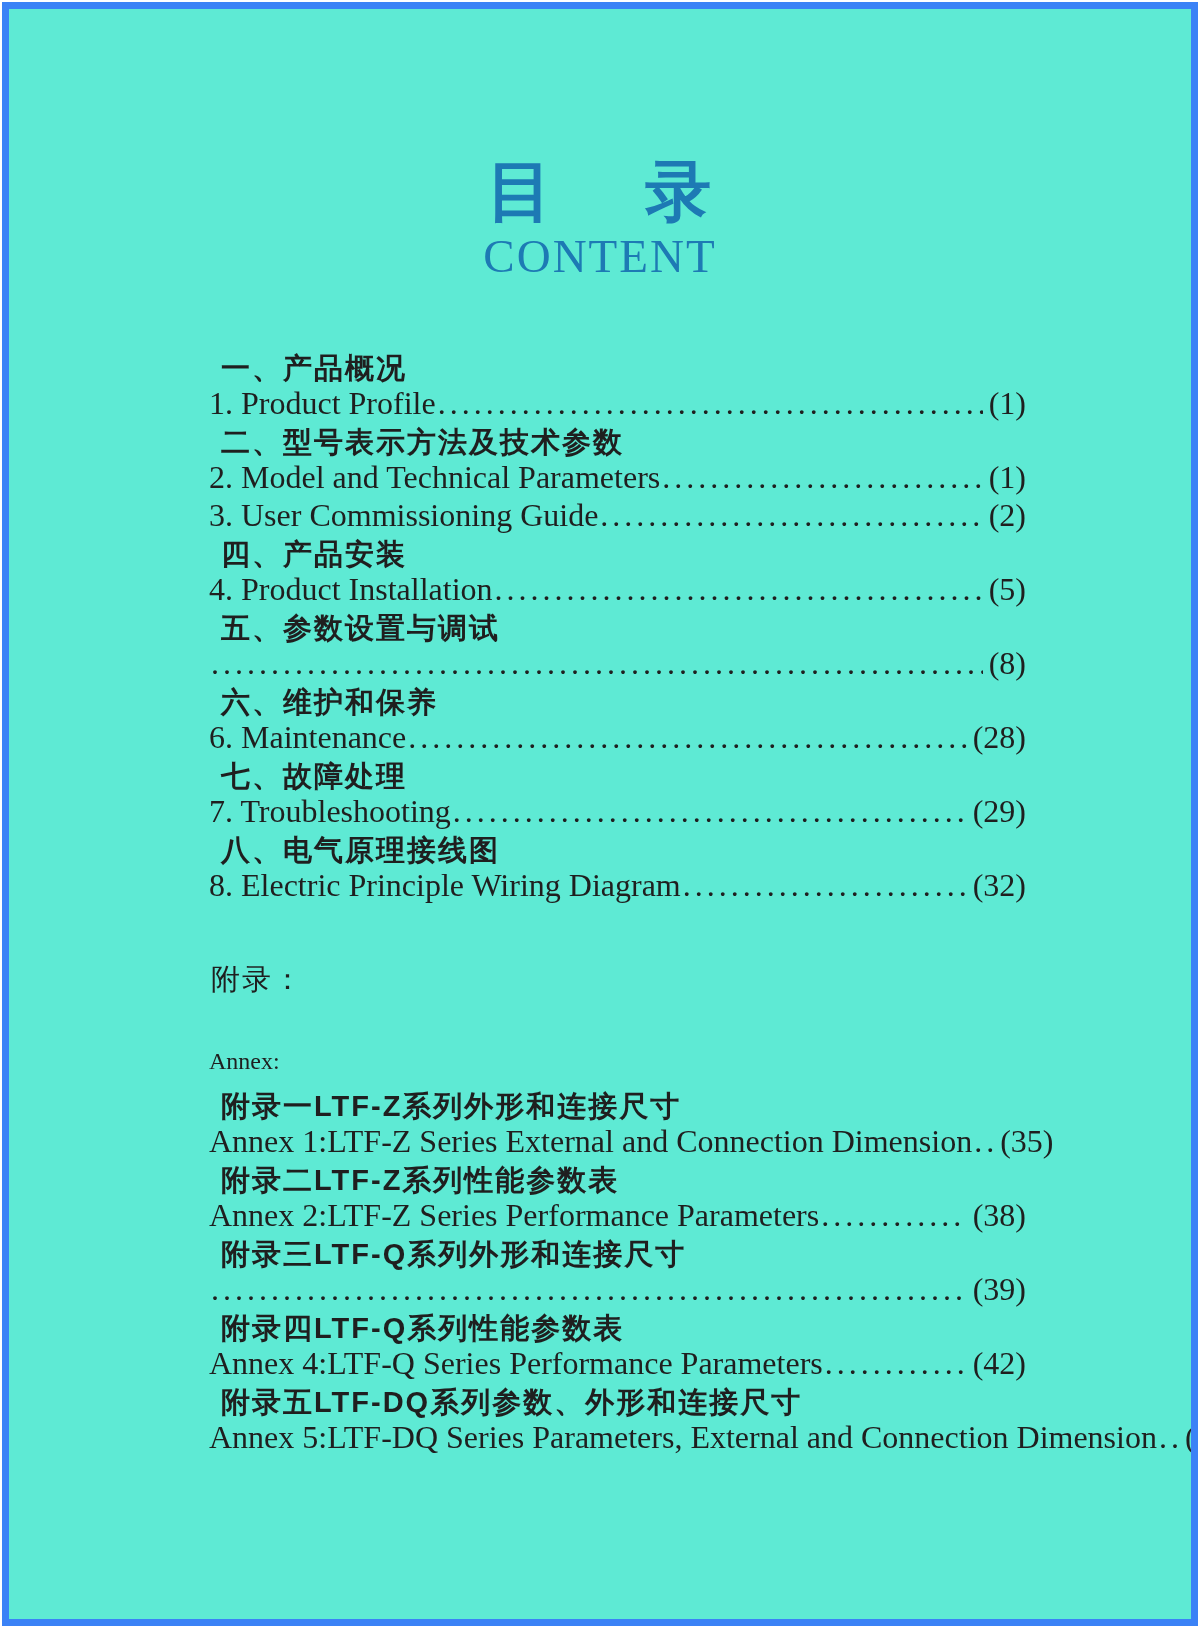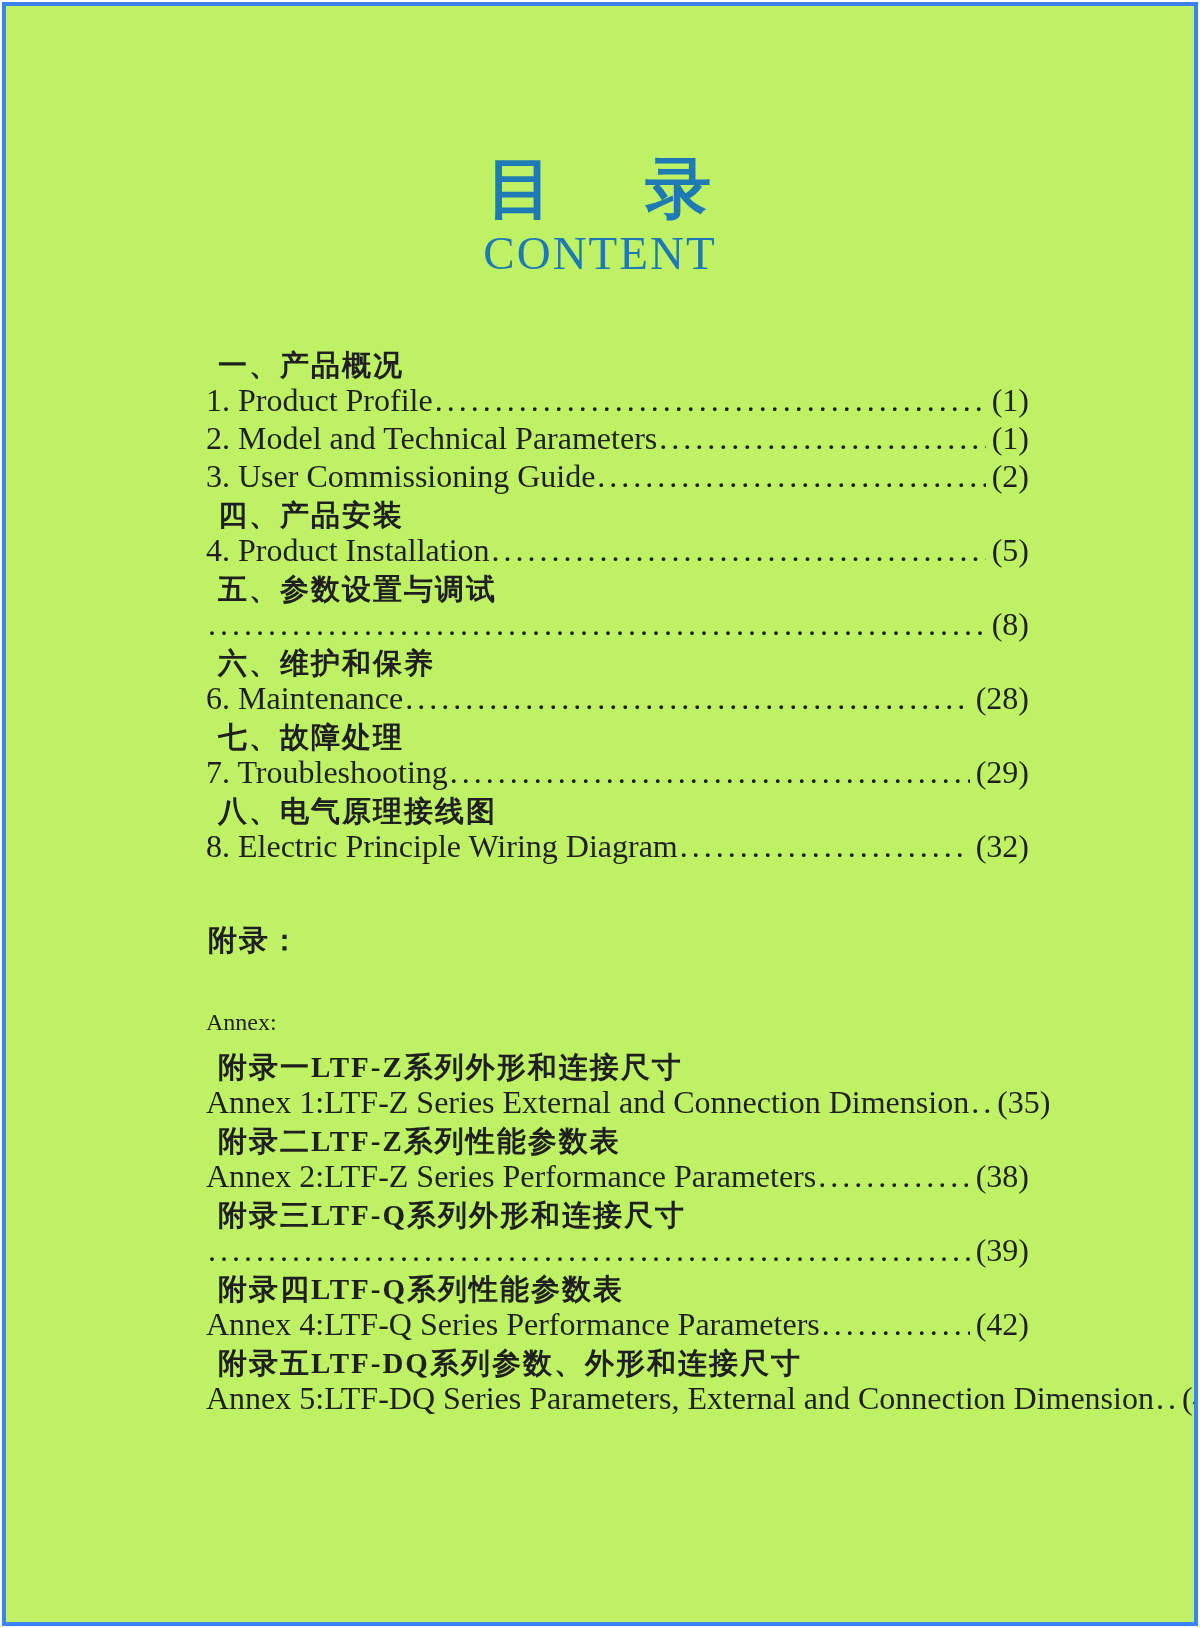--- a/index.html
+++ b/index.html
@@ -4,22 +4,22 @@
 <style>
   :root { --accent: #1d7ab4; --ink: #1f1f1f; }
   html, body { margin: 0; padding: 0; background: #ffffff; }
   body {
     width: 1200px; height: 1628px; position: relative;
     font-family: "Liberation Serif", "DejaVu Serif", serif;
     color: var(--ink);
   }
   .sheet {
     position: absolute; inset: 2px;
-    border: 4px solid #3b82f6;
-    background: #bef264;
+    border: 7px solid #3b82f6;
+    background: #5eead4;
     overflow: hidden;
   }
   .title-block {
     margin-top: 150px;
     text-align: center;
   }
   .title-cn {
     font-size: 66px;
     line-height: 1.0;
     font-weight: bold;
@@ -37,21 +37,21 @@
   .toc {
     margin: 70px 165px 0 200px; 
   }
   .entry { margin-bottom: 4px; }
   .entry-cn {
     font-size: 29px;
     line-height: 36px;
     font-weight: bold;
     letter-spacing: 2px;
     padding-left: 12px;
-    font-family: Liberation Serif, serif;
+    font-family: Liberation Sans, sans-serif;
   }
   .entry-row {
     display: flex;
     align-items: baseline;
     font-size: 32px;
     line-height: 34px;
     white-space: nowrap;
   }
   .entry-en { flex: 0 0 auto; }
   .leader {
@@ -60,21 +60,21 @@
     white-space: nowrap;
     letter-spacing: 4px;
     margin: 0 6px 0 2px;
     min-width: 20px;
   }
   .pageno { flex: 0 0 auto; }
   .annex-label-cn {
     margin-top: 58px;
     font-size: 29px;
     line-height: 38px;
-    font-weight: bold;
+    font-weight: normal;
     letter-spacing: 2px;
     padding-left: 2px;
   }
   .annex-label-en {
     font-size: 24px;
     line-height: 34px;
     margin-bottom: 10px;
     margin-top: 46px;
   }
 </style>
@@ -93,20 +93,21 @@
     <div class="entry">
       <div class="entry-cn">一、产品概况</div>
       <div class="entry-row">
         <span class="entry-en">1. Product Profile</span>
         <span class="leader">............................................................................................................................................................................................................................</span>
         <span class="pageno">(1)</span>
       </div>
     </div>
 
     <div class="entry">
+      <div class="entry-cn">二、型号表示方法及技术参数</div>
       <div class="entry-row">
         <span class="entry-en">2. Model and Technical Parameters</span>
         <span class="leader">............................................................................................................................................................................................................................</span>
         <span class="pageno">(1)</span>
       </div>
     </div>
 
     <div class="entry">
       <div class="entry-row">
         <span class="entry-en">3. User Commissioning Guide</span>

